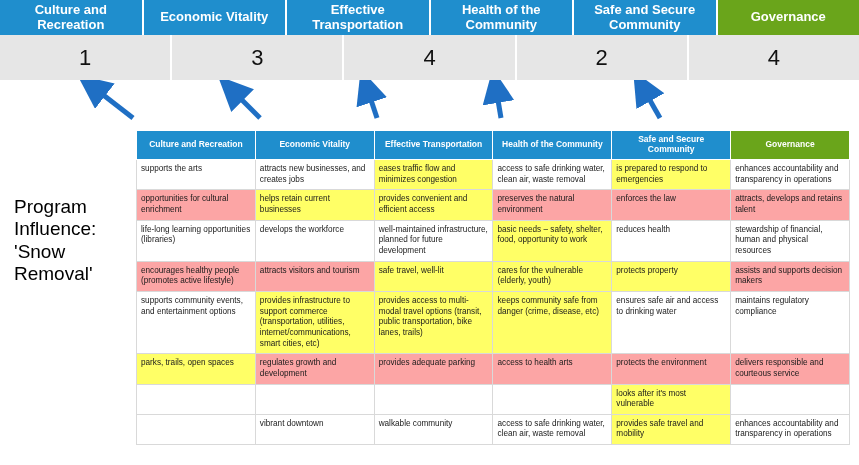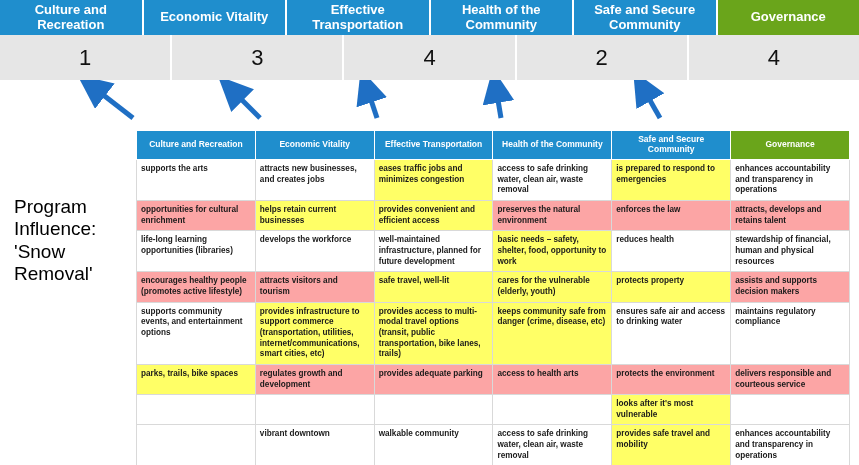--- a/index.html
+++ b/index.html
@@ -117,21 +117,20 @@
     background: #6aa51b;
   }
   table#matrix td {
     font-size: 8.2px;
     color: #1a1a1a;
     border: 1px solid #d9d9d9;
     padding: 4px 4px;
     vertical-align: top;
     line-height: 1.3;
     background: #ffffff;
-    font-weight: bold;
   }
   table#matrix td.hl {
     background: #ffff66;
   }
   table#matrix td.empty {
     background: #ffffff;
   }
   table#matrix tr.shade td {
     background: #fca5a5;
   }
@@ -188,21 +187,21 @@
         <th>Effective Transportation</th>
         <th>Health of the Community</th>
         <th>Safe and Secure Community</th>
         <th class="green">Governance</th>
       </tr>
     </thead>
     <tbody>
       <tr>
         <td>supports the arts</td>
         <td>attracts new businesses, and creates jobs</td>
-        <td class="hl">eases traffic jobs and minimizes congestion</td>
+        <td class="hl">eases traffic flow and minimizes congestion</td>
         <td>access to safe drinking water, clean air, waste removal</td>
         <td class="hl">is prepared to respond to emergencies</td>
         <td>enhances accountability and transparency in operations</td>
       </tr>
       <tr class="shade">
         <td>opportunities for cultural enrichment</td>
         <td class="hl">helps retain current businesses</td>
         <td class="hl">provides convenient and efficient access</td>
         <td>preserves the natural environment</td>
         <td>enforces the law</td>
@@ -226,21 +225,21 @@
       </tr>
       <tr>
         <td>supports community events, and entertainment options</td>
         <td class="hl">provides infrastructure to support commerce (transportation, utilities, internet/communications, smart cities, etc)</td>
         <td class="hl">provides access to multi-modal travel options (transit, public transportation, bike lanes, trails)</td>
         <td class="hl">keeps community safe from danger (crime, disease, etc)</td>
         <td>ensures safe air and access to drinking water</td>
         <td>maintains regulatory compliance</td>
       </tr>
       <tr class="shade">
-        <td class="hl">parks, trails, bike spaces</td>
+        <td class="hl">parks, trails, open spaces</td>
         <td>regulates growth and development</td>
         <td>provides adequate parking</td>
         <td>access to health arts</td>
         <td>protects the environment</td>
         <td>delivers responsible and courteous service</td>
       </tr>
       <tr>
         <td class="empty"></td>
         <td class="empty"></td>
         <td class="empty"></td>

